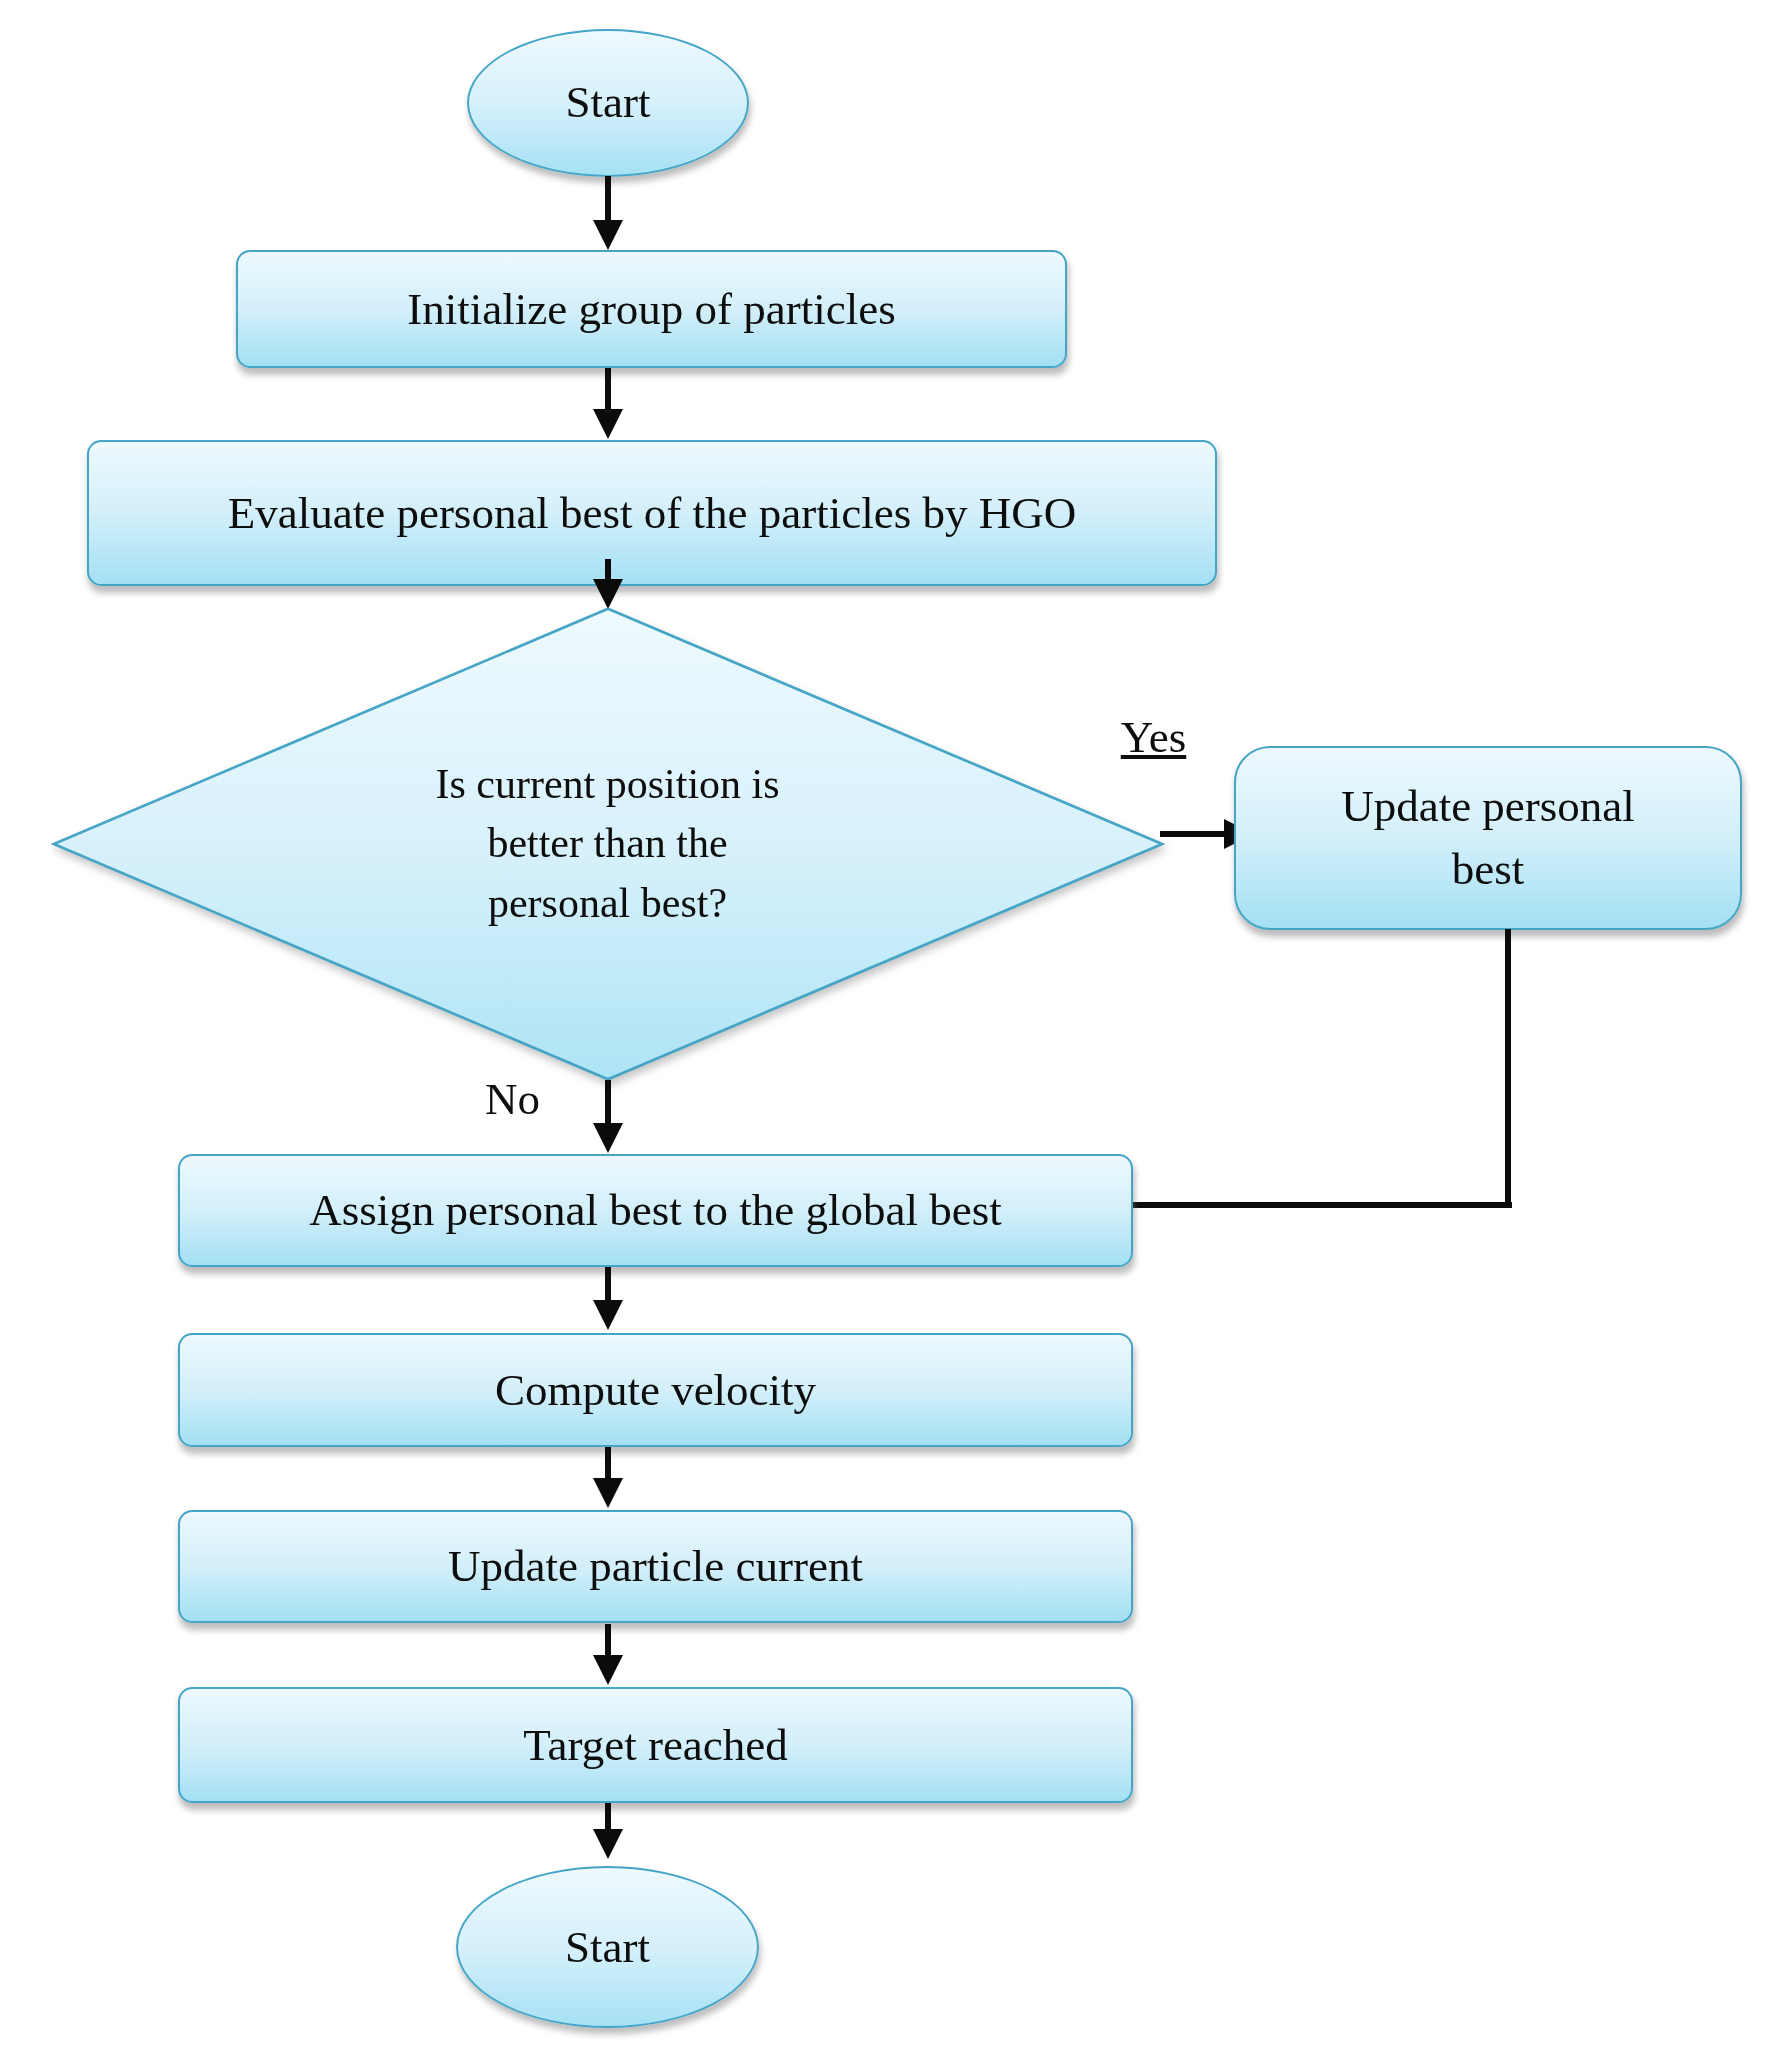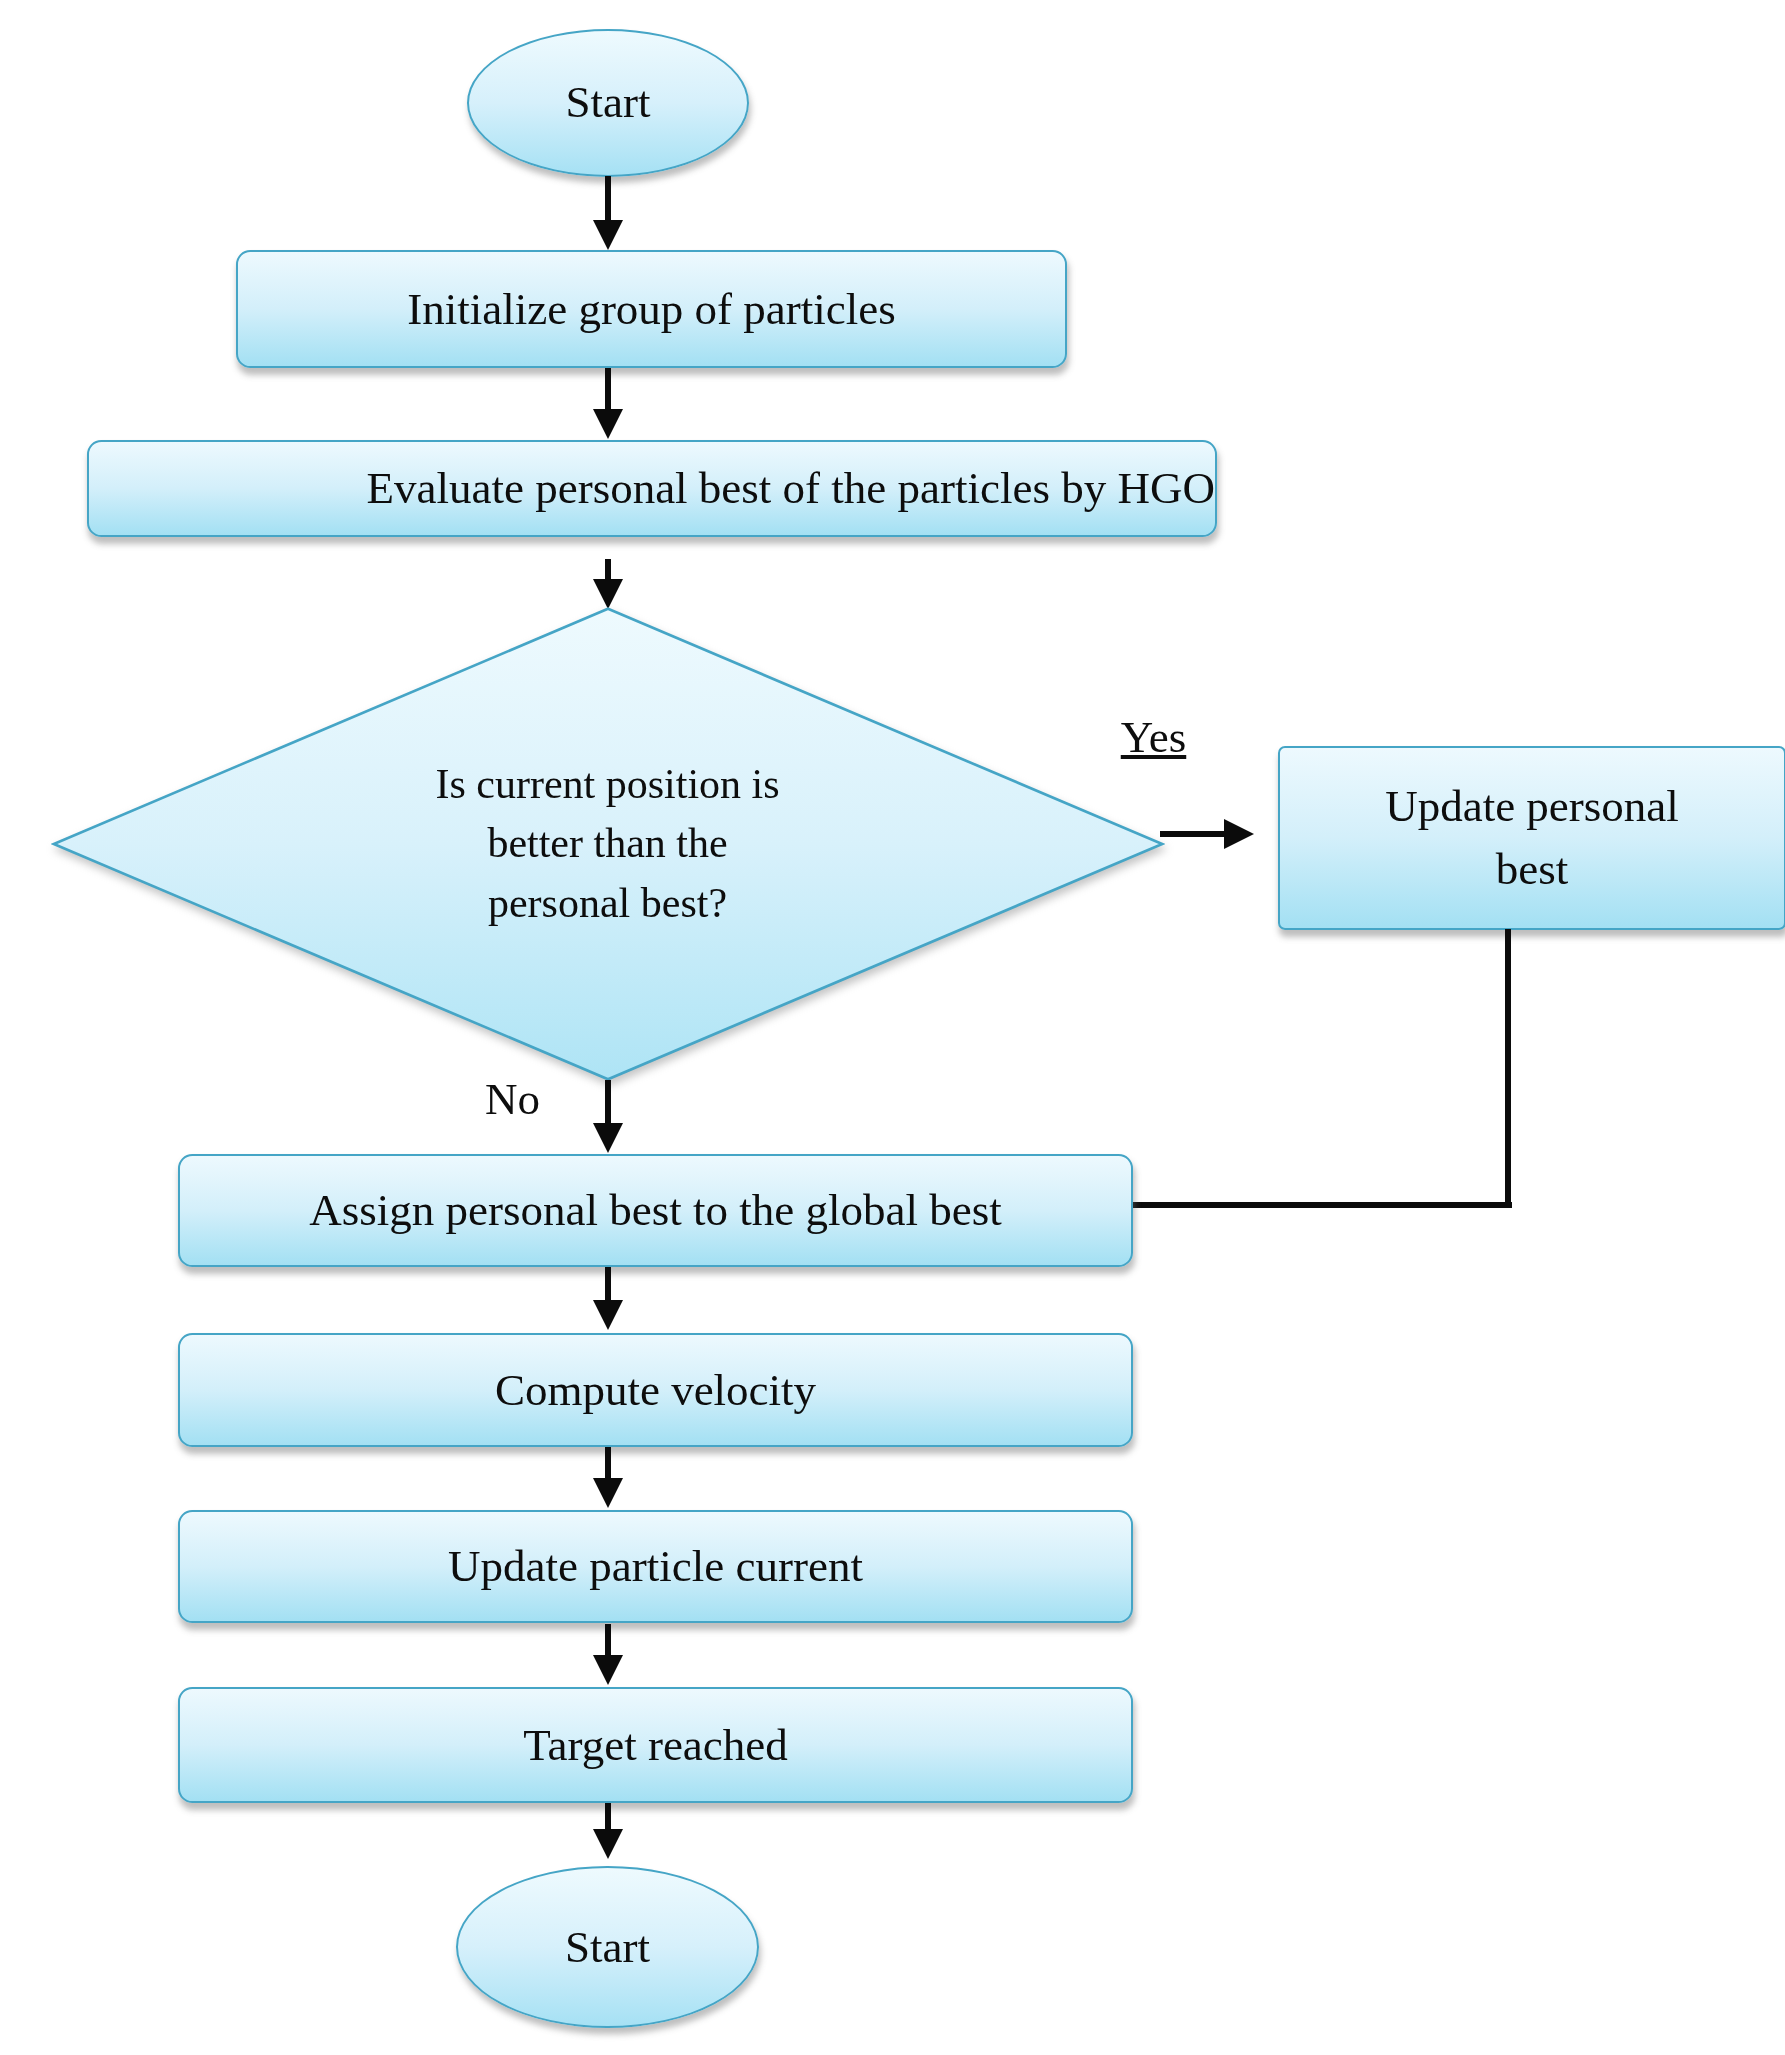--- a/index.html
+++ b/index.html
@@ -52,21 +52,21 @@
   <div class="vline" style="left:605px;top:176px;height:45px;"></div>
   <div class="ah ah-down" style="left:593px;top:220px;"></div>
 
   <div class="node rect" style="left:192px;top:250px;width:831px;height:118px;">
     <span>Initialize group of particles</span>
   </div>
 
   <div class="vline" style="left:605px;top:368px;height:42px;"></div>
   <div class="ah ah-down" style="left:593px;top:409px;"></div>
 
-  <div class="node rect" style="left:43px;top:440px;width:1130px;height:97px;justify-content:flex-end;">
+  <div class="node rect" style="left:43px;top:440px;width:1130px;height:146px;">
     <span>Evaluate personal best of the particles by HGO</span>
   </div>
 
   <div class="vline" style="left:605px;top:559px;height:21.4px;"></div>
   <div class="ah ah-down" style="left:593px;top:579px;"></div>
 
   <div class="diamond-wrap">
     <svg width="1114" height="474" viewBox="0 0 1250 532">
       <defs>
         <linearGradient id="dg" x1="0" y1="0" x2="0" y2="1">
@@ -81,21 +81,21 @@
       <span>Is current position is</span>
       <span>better than the</span>
       <span>personal best?</span>
     </div>
   </div>
 
   <div class="edge-label" style="left:1078px;top:711px;width:151px;text-decoration:underline;">Yes</div>
   <div class="hline" style="left:1160px;top:831px;width:66px;"></div>
   <div class="ah ah-right" style="left:1224px;top:819px;"></div>
 
-  <div class="node rect bigradius line-block" style="left:1234px;top:746px;width:508px;height:184px;flex-direction:column;border-radius:7px;">
+  <div class="node rect bigradius line-block" style="left:1190px;top:746px;width:508px;height:184px;flex-direction:column;">
     <span>Update personal</span>
     <span>best</span>
   </div>
 
   <div class="vline" style="left:1505px;top:929px;height:279px;"></div>
   <div class="hline" style="left:1125px;top:1202px;width:387px;"></div>
   <div class="ah ah-left" style="left:1094px;top:1191px;"></div>
 
   <div class="edge-label" style="left:441px;top:1073px;width:143px;">No</div>
   <div class="vline" style="left:605px;top:1080px;height:44px;"></div>

